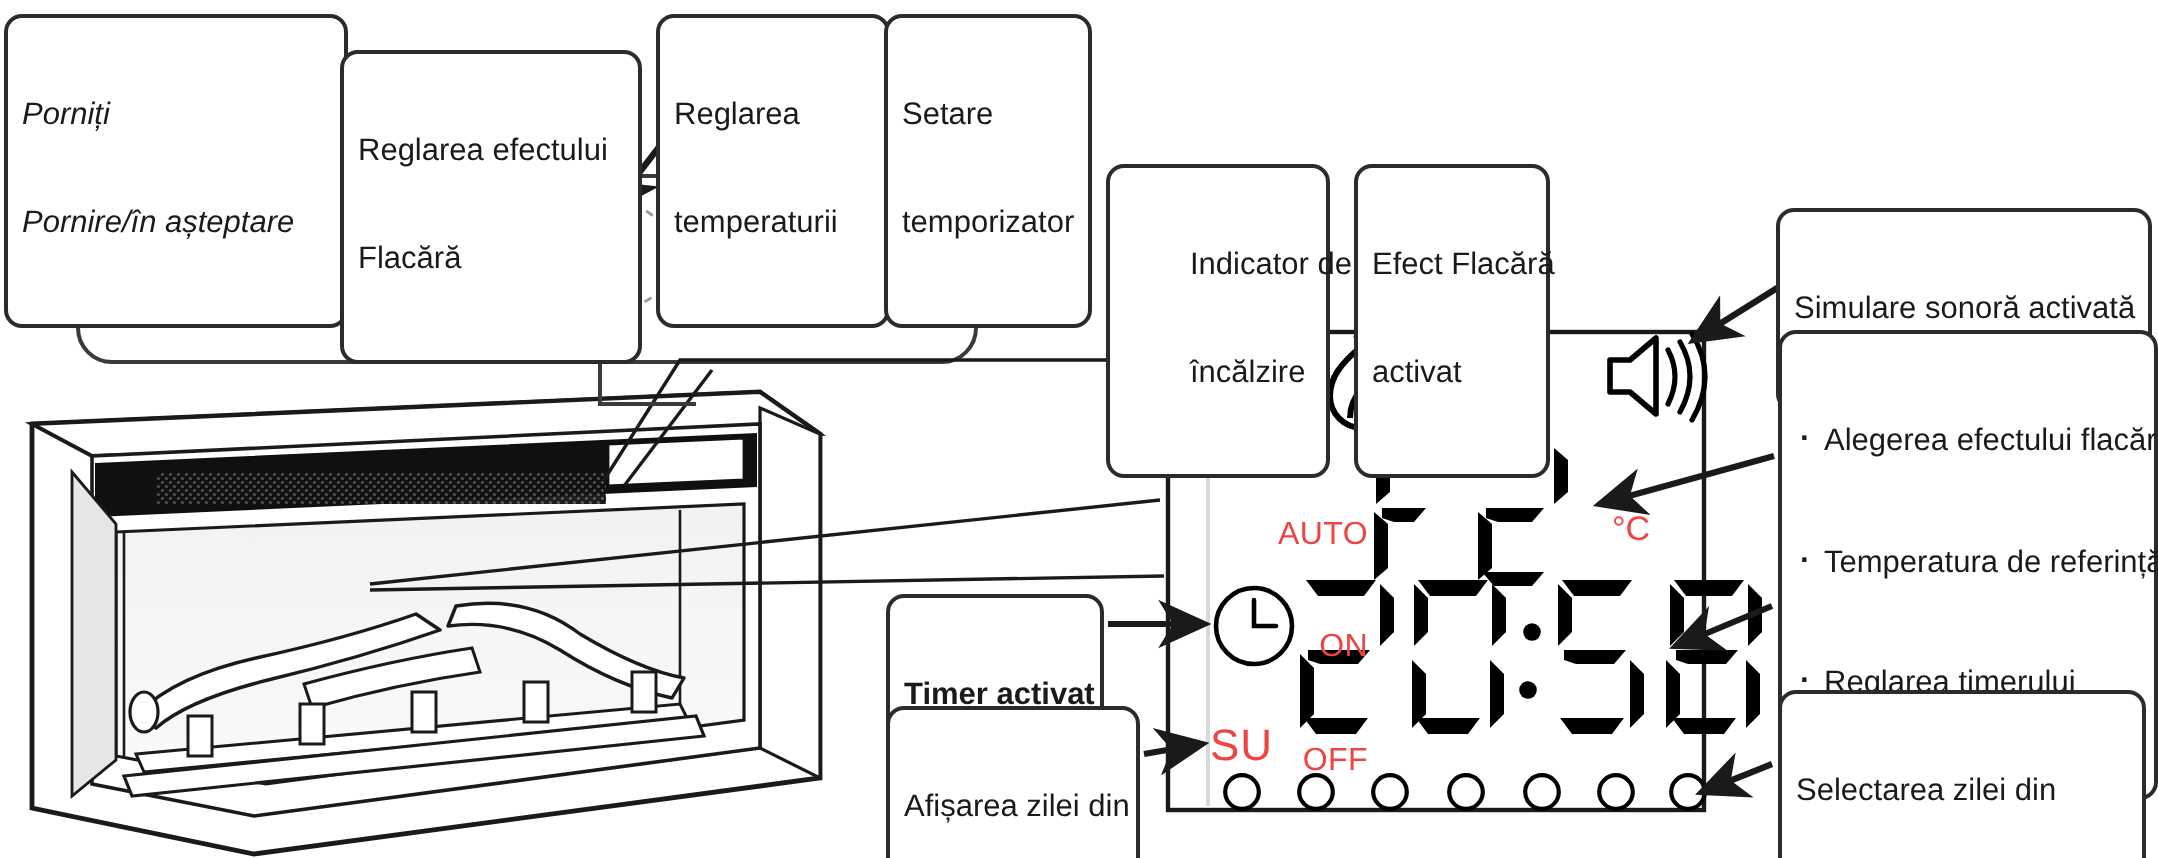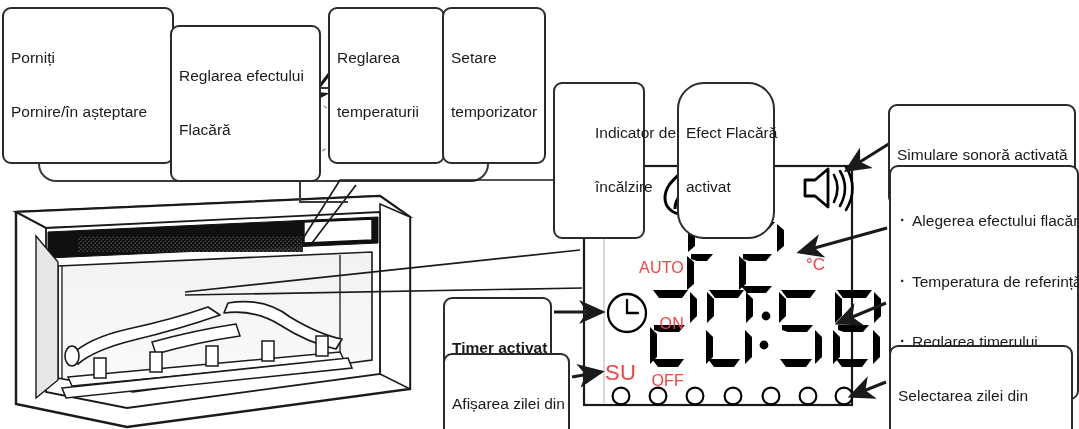--- a/index.html
+++ b/index.html
@@ -283,46 +283,46 @@
   <div class="lcd-text lcd-mode" style="left:634px; top:221px; width:50px;">
     <div>AUTO</div>
     <div>ON</div>
     <div>OFF</div>
   </div>
 
   <div class="lcd-text lcd-unit" style="left:806px; top:255px;">°C</div>
 
   <div class="lcd-text lcd-day" style="left:605px; top:360px;">SU</div>
 
-  <div class="callout" style="left:2px; top:7px; width:172px;">
+  <div class="callout" style="left:2px; top:7px; width:172px;font-style:italic;">
     <div>Porniți</div>
     <div>Pornire/în așteptare</div>
   </div>
 
   <div class="callout" style="left:170px; top:25px; width:151px;">
     <div>Reglarea efectului</div>
     <div>Flacără</div>
   </div>
 
   <div class="callout" style="left:328px; top:7px; width:117px;">
     <div>Reglarea</div>
     <div>temperaturii</div>
   </div>
 
   <div class="callout" style="left:442px; top:7px; width:104px;">
     <div>Setare</div>
     <div>temporizator</div>
   </div>
 
-  <div class="callout" style="left:553px; top:82px; width:92px;padding-left:40px;">
+  <div class="callout" style="left:553px; top:82px; width:112px;padding-left:40px;">
     <div>Indicator de</div>
     <div>încălzire</div>
   </div>
 
-  <div class="callout" style="left:677px; top:82px; width:98px;border-radius:27px;">
+  <div class="callout" style="left:677px; top:82px; width:98px;">
     <div>Efect Flacără</div>
     <div>activat</div>
   </div>
 
   <div class="callout" style="left:888px; top:104px; width:188px;">
     <div>Simulare sonoră activată</div>
   </div>
 
   <div class="callout bullets" style="left:889px; top:165px; width:190px;">
     <span class="bl">Alegerea efectului flacără</span>

